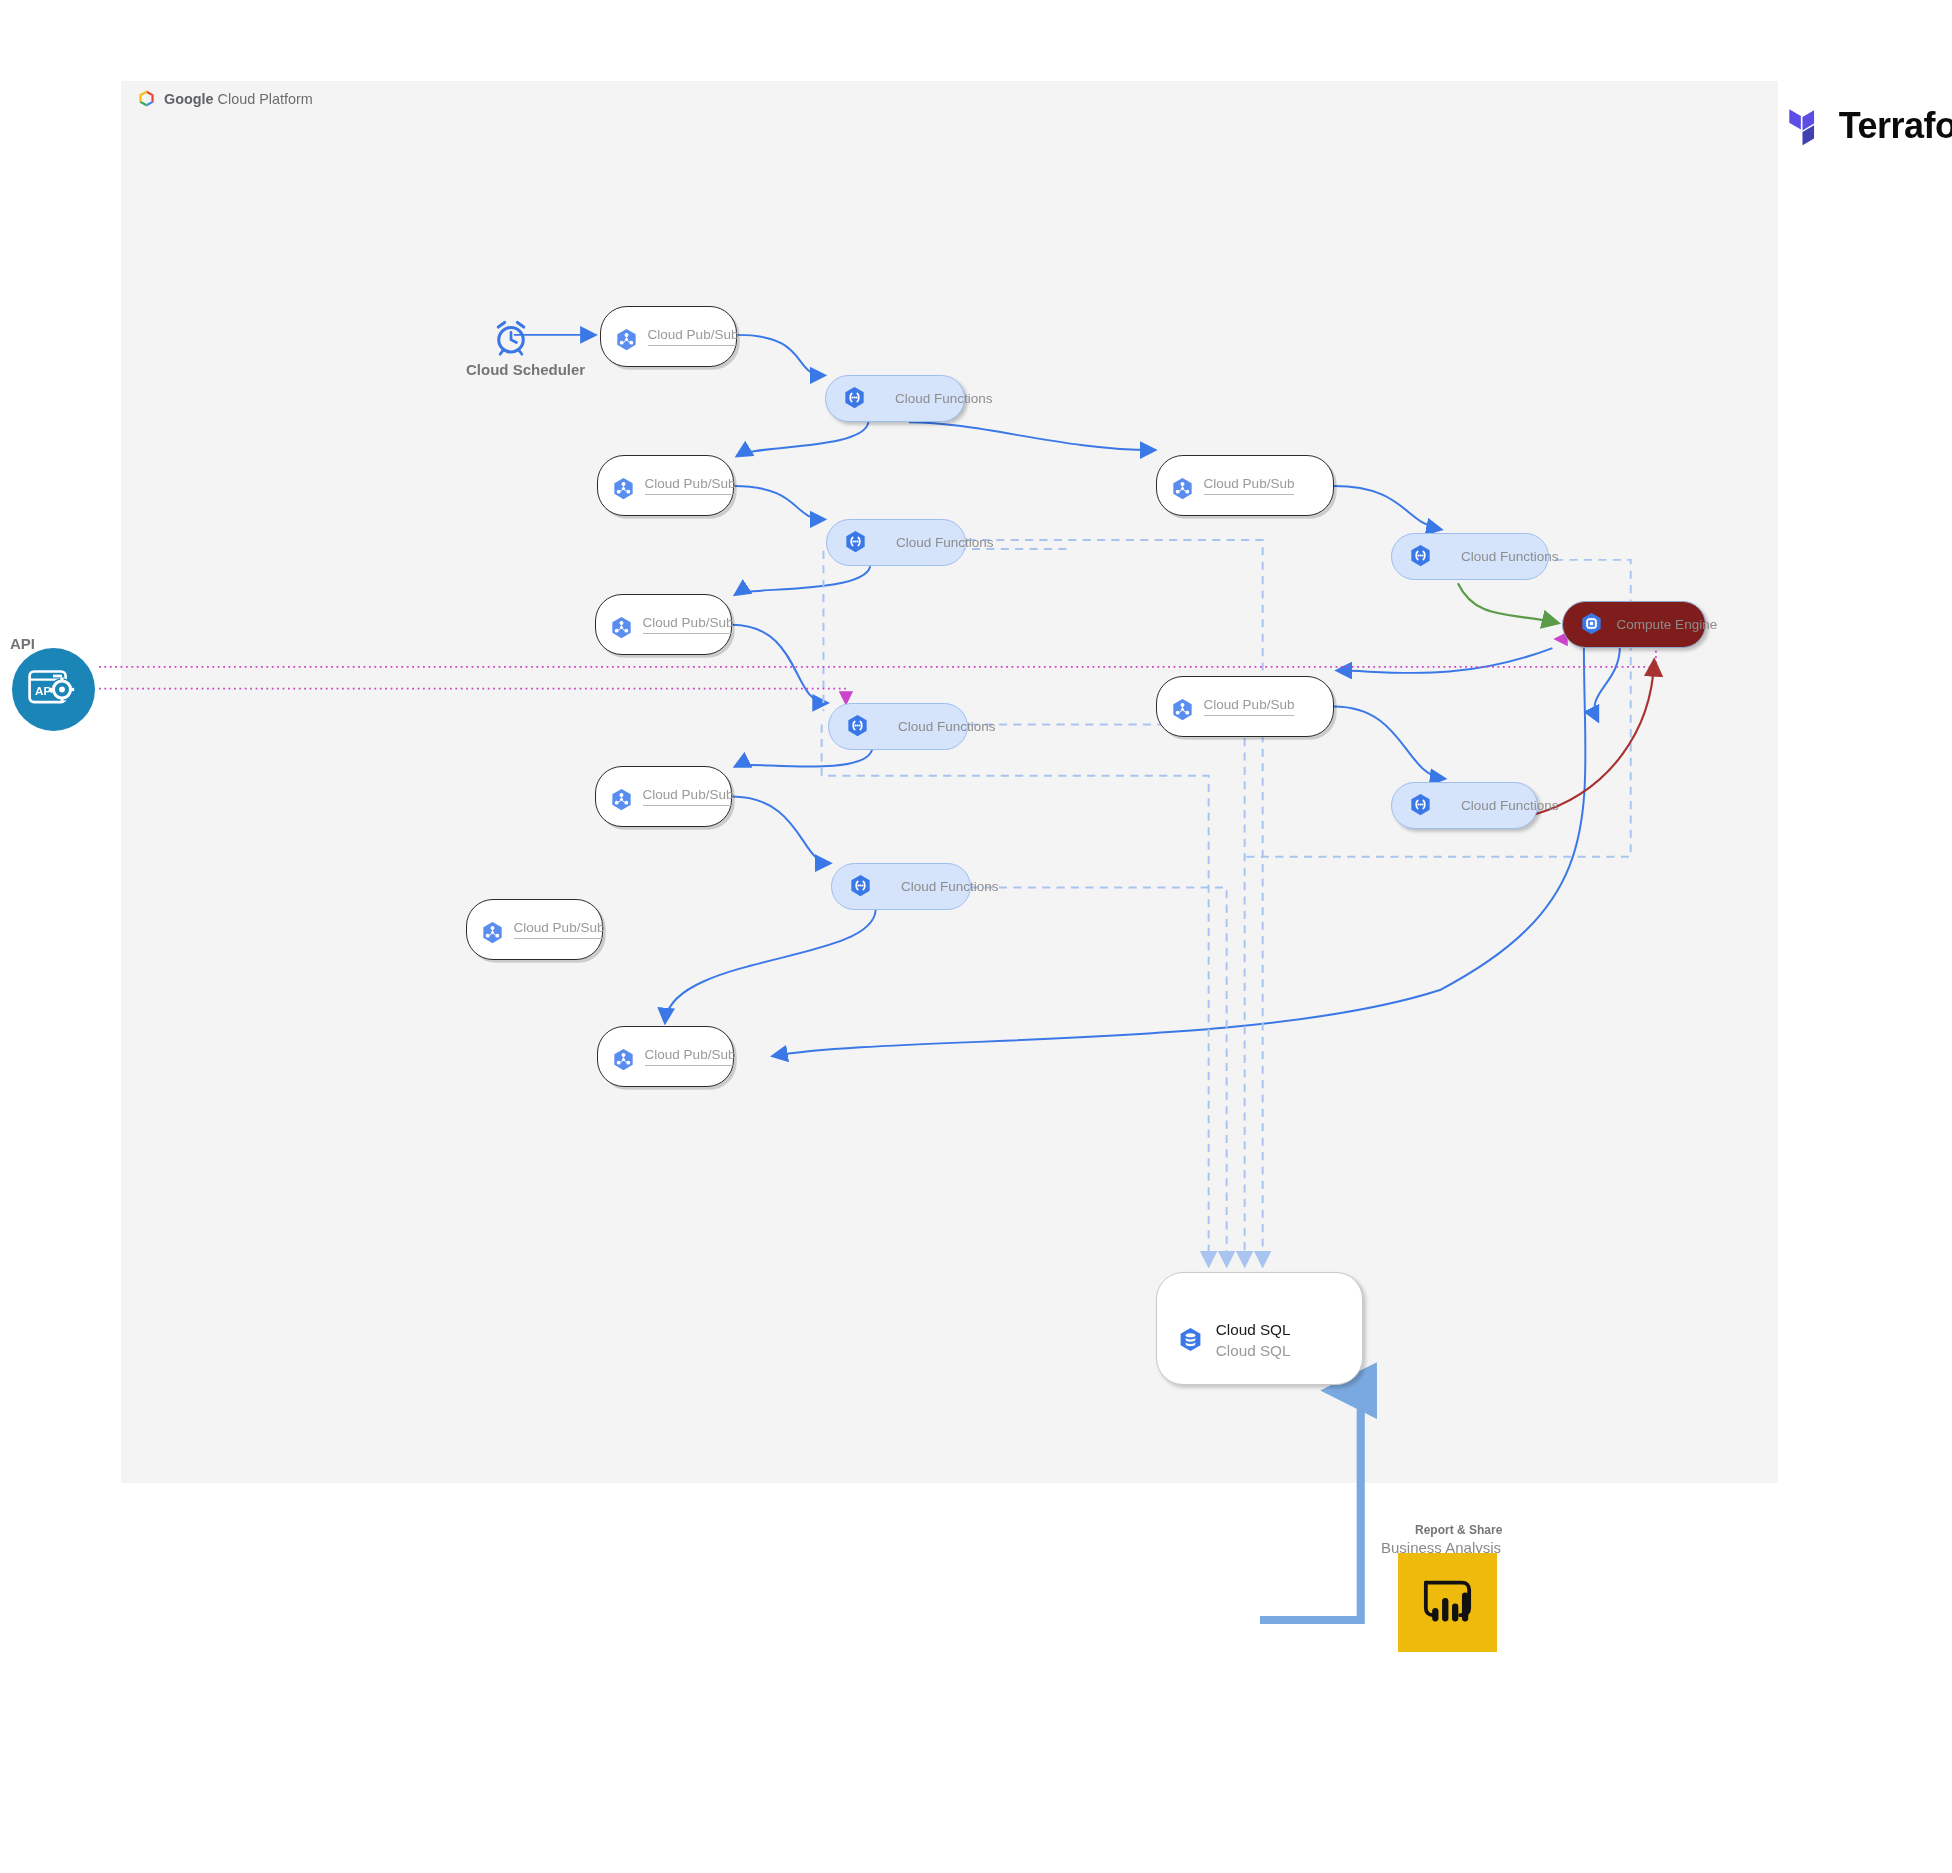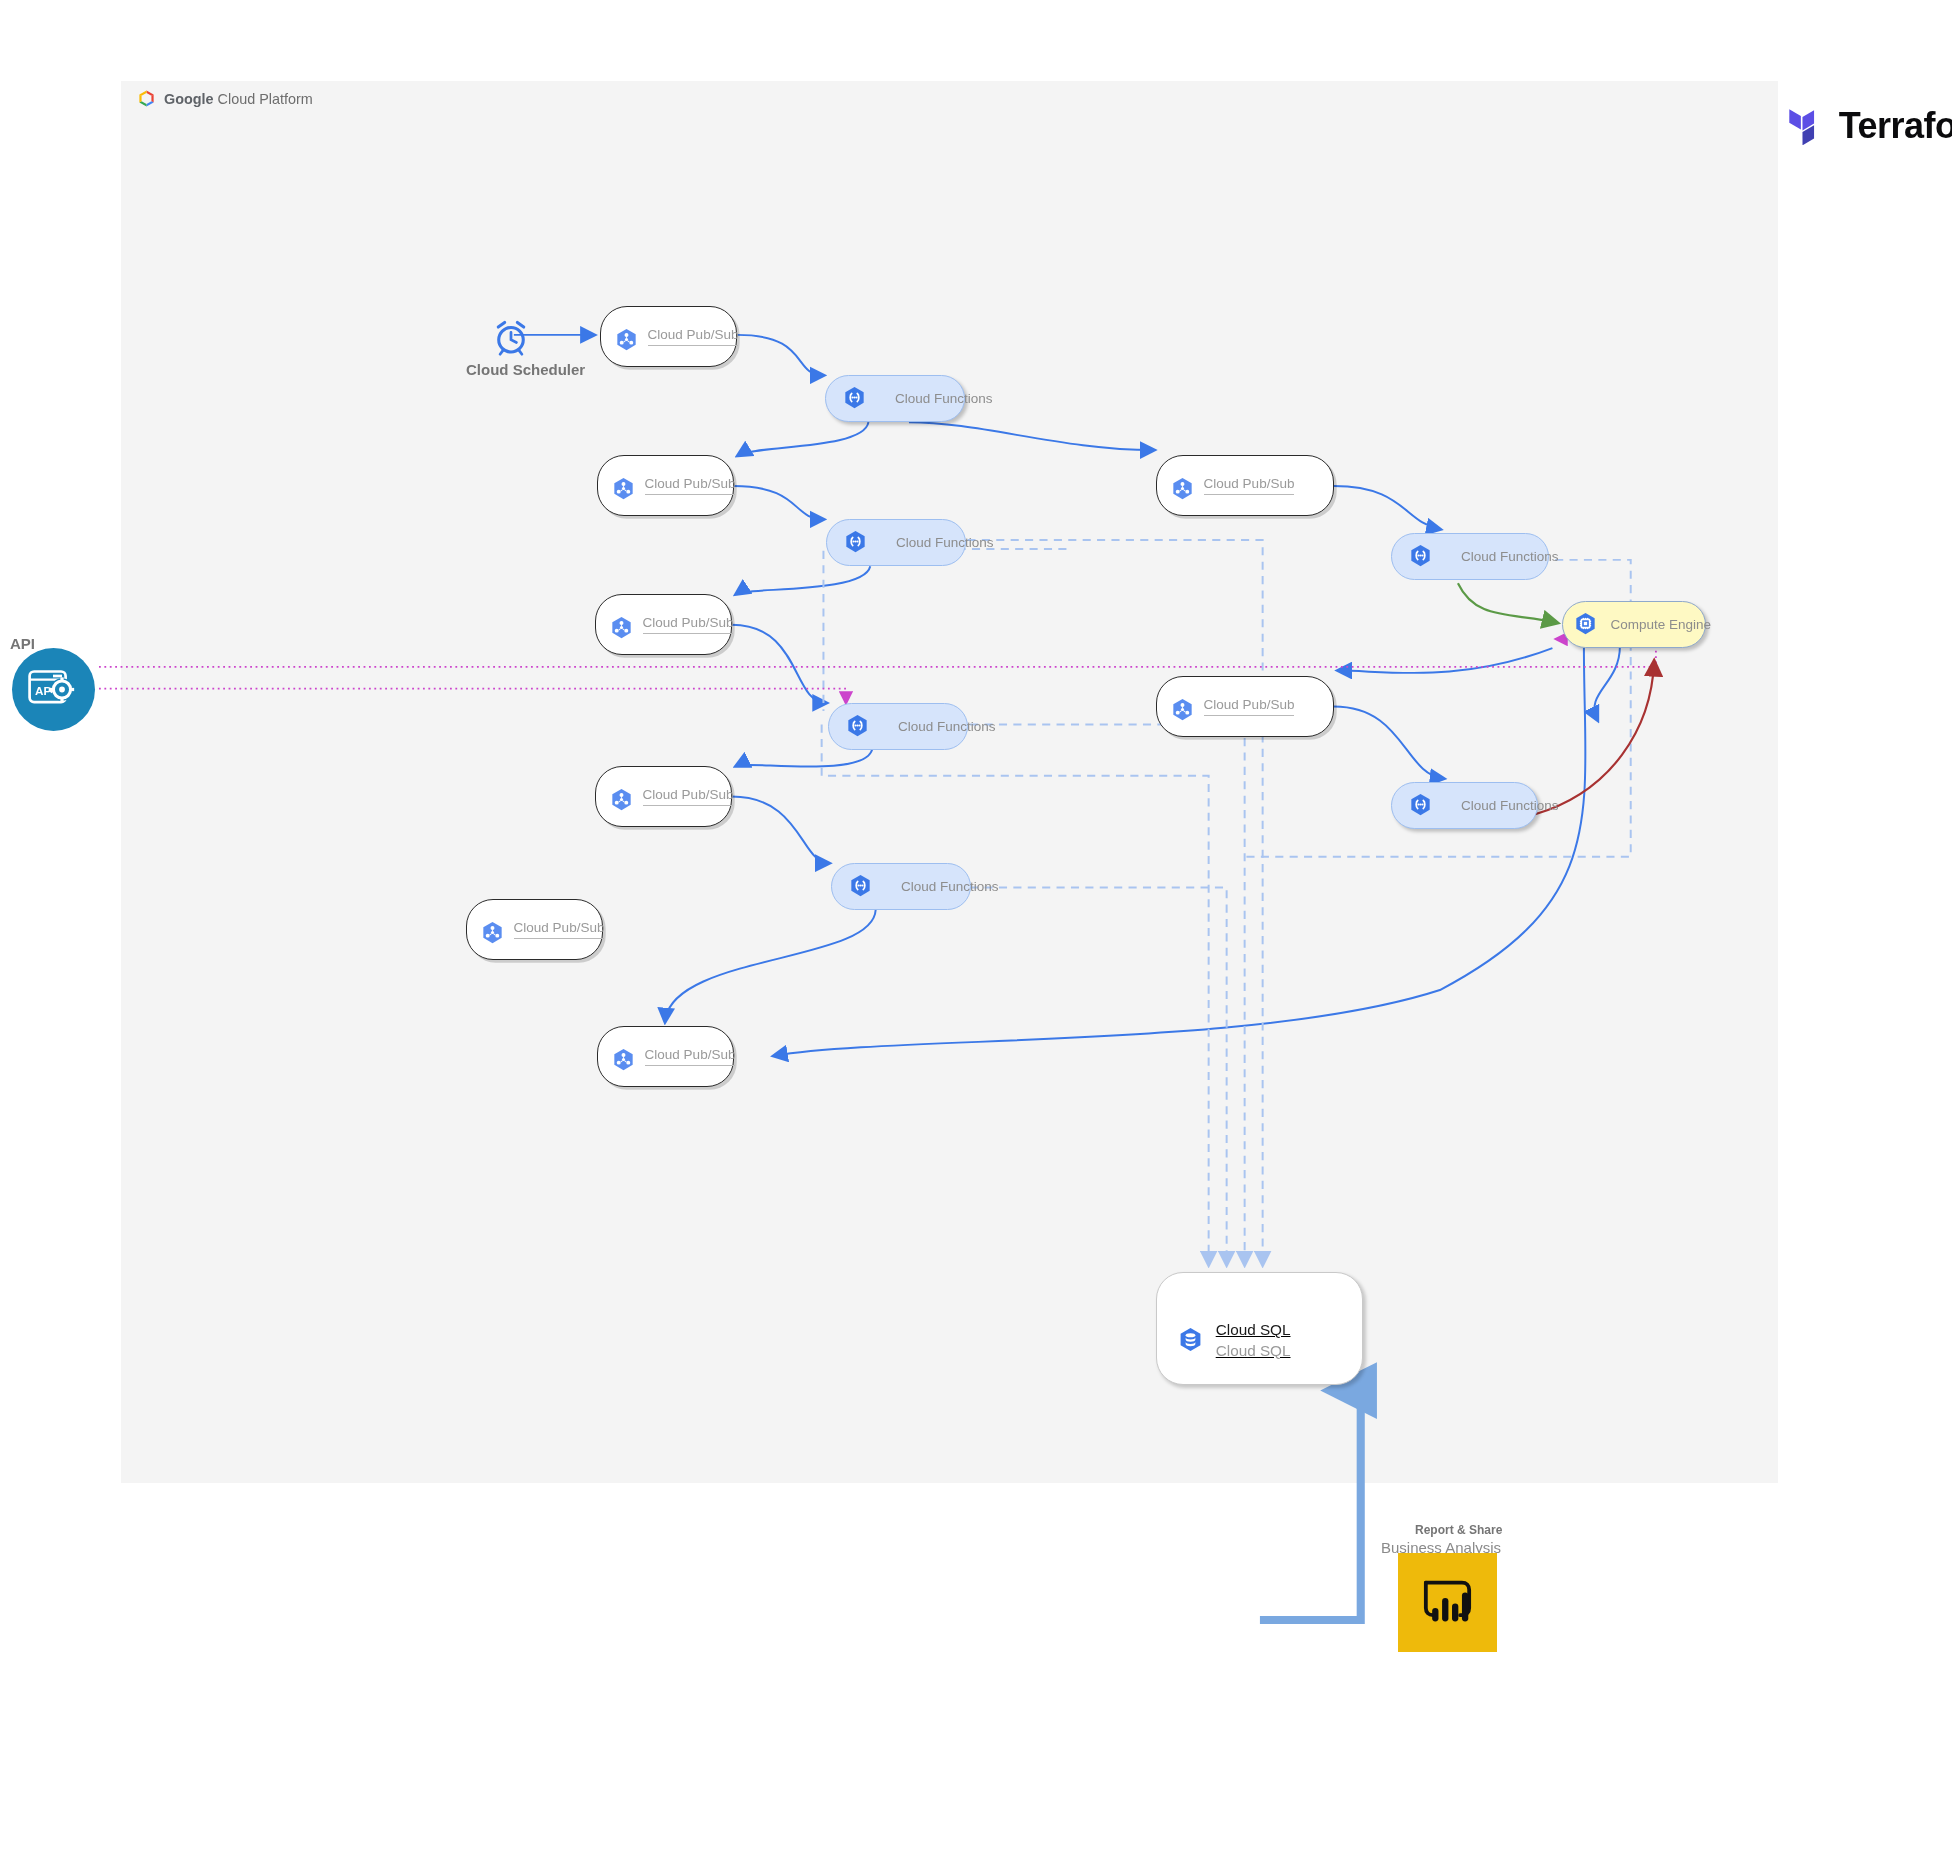--- a/index.html
+++ b/index.html
@@ -36,28 +36,28 @@
          display:flex;align-items:center;gap:28px;padding-left:16px;}
   .cfunc .lbl{font-size:13.5px;color:#8d8d8d;white-space:nowrap;}
   .cfunc.stacked::before{content:"";position:absolute;left:7.2px;top:7.2px;width:100%;height:100%;
          background:#d6e4fb;border:0.9px solid #9dbef0;z-index:-1;
          box-shadow:2.7px 2.7px 3.6px rgba(0,0,0,0.22);}
   .cfunc.stacked::after{content:"";position:absolute;left:14.4px;top:14.4px;width:100%;height:100%;
          background:#d6e4fb;border:0.9px solid #9dbef0;z-index:-2;
          box-shadow:2.7px 2.7px 3.6px rgba(0,0,0,0.22);}
   .cfunc.plain{box-shadow:2.7px 2.7px 3.6px rgba(0,0,0,0.22);}
 
-  .compute{background:#fef9c3;border:0.9px solid #8fa9cb;
+  .compute{background:#7f1d1d;border:0.9px solid #8fa9cb;
            display:flex;align-items:center;gap:12.6px;padding-left:16px;
-           box-shadow:2.7px 2.7px 3.6px rgba(0,0,0,0.22);justify-content:center;}
+           box-shadow:2.7px 2.7px 3.6px rgba(0,0,0,0.22);}
   .compute .lbl{font-size:13.5px;color:#8d8d8d;white-space:nowrap;}
 
   .sqlnode{background:#ffffff;border:0.9px solid #c9c9c9;
            box-shadow:2.7px 2.7px 3.6px rgba(0,0,0,0.18);}
-  .sqlnode .body{position:absolute;left:20px;top:47px;display:flex;align-items:center;gap:11.7px;text-decoration:underline;}
+  .sqlnode .body{position:absolute;left:20px;top:47px;display:flex;align-items:center;gap:11.7px;}
   .sqlnode .t1{font-size:15.3px;color:#1a1a1a;line-height:1.35;}
   .sqlnode .t2{font-size:15.3px;color:#9a9a9a;line-height:1.35;}
 
   .caption{position:absolute;font-size:15px;font-weight:bold;color:#757575;white-space:nowrap;}
   .caption.lg{font-size:12px;margin-left:34px;}
   .caption.sub{font-weight:normal;color:#8a8a8a;}
 
   #api-circle{position:absolute;left:11.7px;top:648px;width:83px;height:83px;border-radius:50%;
               background:#1b85b8;display:flex;align-items:center;justify-content:center;}
   #api-label{position:absolute;left:10px;top:635px;}

